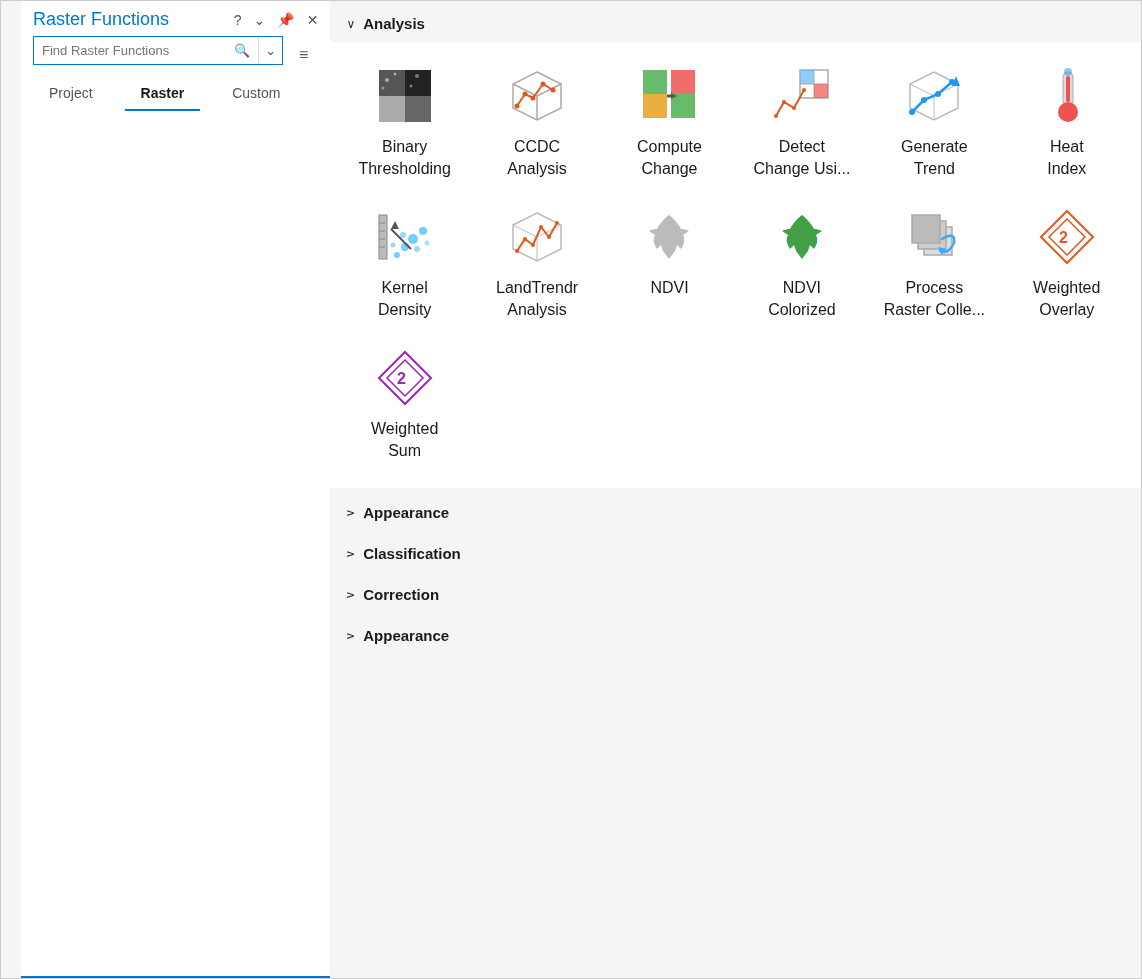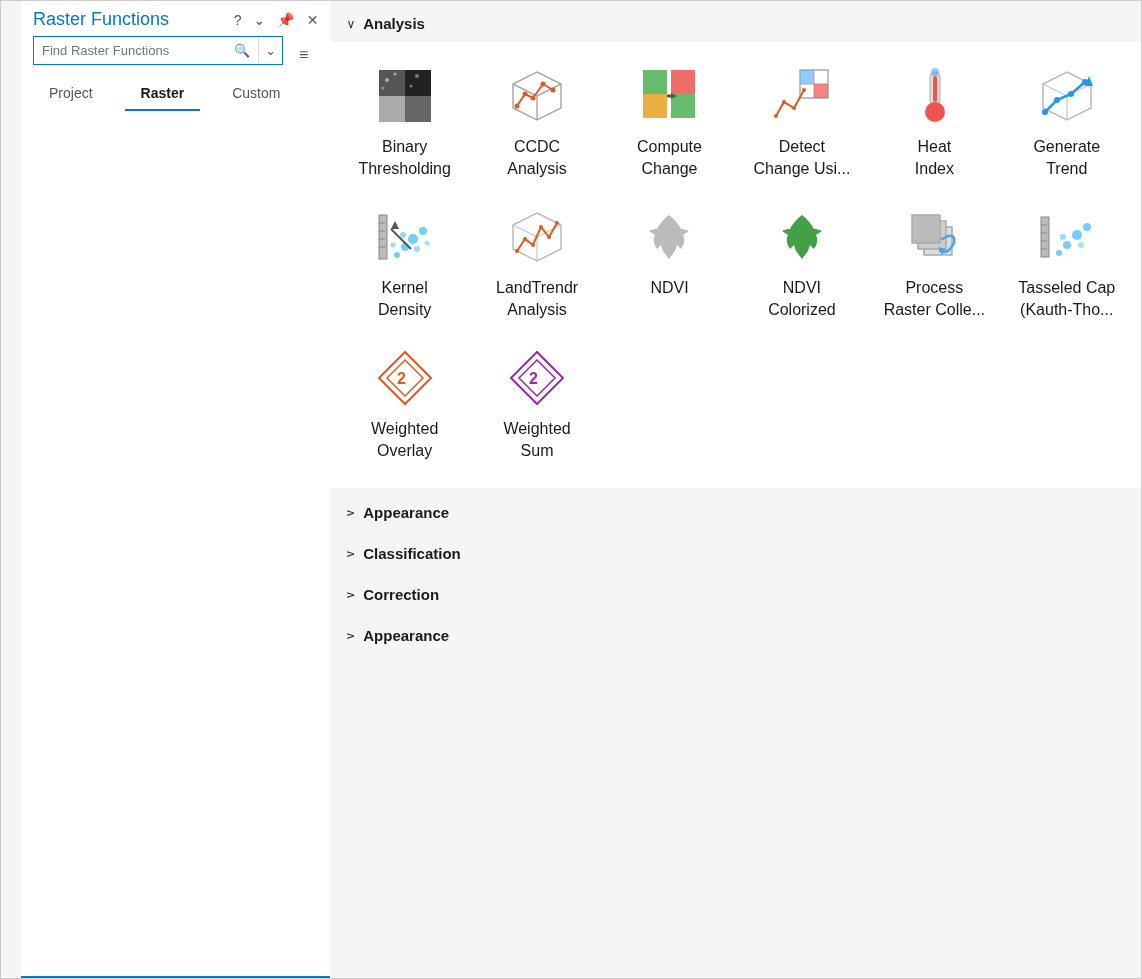--- a/index.html
+++ b/index.html
@@ -280,49 +280,49 @@
               <circle cx="32" cy="24" r="2" fill="#e05a20"></circle>
             </svg>
           </div>
           <span class="func-label">Detect<br>Change Usi...</span>
         </div>
 
         <div class="func-item">
           <div class="func-icon">
             <svg width="60" height="60" viewBox="0 0 60 60">
 
-              <rect x="26" y="6" width="10" height="34" rx="5" fill="#ddd" stroke="#aaa" stroke-width="1"></rect>
-              <rect x="29" y="10" width="4" height="26" rx="2" fill="#ef5350"></rect>
-              <circle cx="31" cy="46" r="10" fill="#ef5350"></circle>
-
-              <circle cx="31" cy="6" r="4" fill="#42a5f5" opacity="0.6"></circle>
-            </svg>
-          </div>
-          <span class="func-label">Heat<br>Index</span>
-        </div>
-
-        <div class="func-item">
-          <div class="func-icon">
-            <svg width="60" height="60" viewBox="0 0 60 60">
-
               <polygon points="30,6 54,18 54,42 30,54 6,42 6,18" fill="none" stroke="#bbb" stroke-width="1.5"></polygon>
               <line x1="6" y1="18" x2="30" y2="30" stroke="#bbb" stroke-width="1"></line>
               <line x1="54" y1="18" x2="30" y2="30" stroke="#bbb" stroke-width="1"></line>
               <line x1="30" y1="54" x2="30" y2="30" stroke="#bbb" stroke-width="1"></line>
 
               <polyline points="8,46 20,34 34,28 48,16" fill="none" stroke="#2196f3" stroke-width="2.5"></polyline>
               <circle cx="8" cy="46" r="3" fill="#2196f3"></circle>
               <circle cx="20" cy="34" r="3" fill="#2196f3"></circle>
               <circle cx="34" cy="28" r="3" fill="#2196f3"></circle>
               <circle cx="48" cy="16" r="3" fill="#2196f3"></circle>
 
               <polygon points="52,10 56,20 48,20" fill="#2196f3"></polygon>
             </svg>
           </div>
           <span class="func-label">Generate<br>Trend</span>
+        </div>
+
+        <div class="func-item">
+          <div class="func-icon">
+            <svg width="60" height="60" viewBox="0 0 60 60">
+
+              <rect x="26" y="6" width="10" height="34" rx="5" fill="#ddd" stroke="#aaa" stroke-width="1"></rect>
+              <rect x="29" y="10" width="4" height="26" rx="2" fill="#ef5350"></rect>
+              <circle cx="31" cy="46" r="10" fill="#ef5350"></circle>
+
+              <circle cx="31" cy="6" r="4" fill="#42a5f5" opacity="0.6"></circle>
+            </svg>
+          </div>
+          <span class="func-label">Heat<br>Index</span>
         </div>
 
         <div class="func-item">
           <div class="func-icon">
             <svg width="60" height="60" viewBox="0 0 60 60">
 
               <rect x="4" y="8" width="8" height="44" fill="#bbb" stroke="#888" stroke-width="1"></rect>
               <line x1="4" y1="16" x2="10" y2="16" stroke="#888" stroke-width="1"></line>
               <line x1="4" y1="24" x2="10" y2="24" stroke="#888" stroke-width="1"></line>
               <line x1="4" y1="32" x2="10" y2="32" stroke="#888" stroke-width="1"></line>
@@ -392,40 +392,20 @@
               <rect x="14" y="14" width="28" height="28" fill="#ccc" stroke="#aaa" stroke-width="1.5"></rect>
               <rect x="8" y="8" width="28" height="28" fill="#bbb" stroke="#aaa" stroke-width="1.5"></rect>
 
               <path d="M38,32 Q52,24 50,36 Q44,48 36,44" fill="none" stroke="#42a5f5" stroke-width="2.5" stroke-linecap="round"></path>
               <polygon points="38,48 34,40 42,42" fill="#42a5f5"></polygon>
             </svg>
           </div>
           <span class="func-label">Process<br>Raster Colle...</span>
         </div>
 
-        <div class="func-item">
-          <div class="func-icon">
-            <svg width="60" height="60" viewBox="0 0 60 60">
-
-              <rect x="4" y="10" width="8" height="40" fill="#bbb" stroke="#888" stroke-width="1"></rect>
-              <line x1="4" y1="18" x2="10" y2="18" stroke="#888" stroke-width="1"></line>
-              <line x1="4" y1="26" x2="10" y2="26" stroke="#888" stroke-width="1"></line>
-              <line x1="4" y1="34" x2="10" y2="34" stroke="#888" stroke-width="1"></line>
-              <line x1="4" y1="42" x2="10" y2="42" stroke="#888" stroke-width="1"></line>
-
-              <circle cx="22" cy="46" r="3" fill="#4fc3f7" opacity="0.8"></circle>
-              <circle cx="30" cy="38" r="4" fill="#4fc3f7" opacity="0.8"></circle>
-              <circle cx="40" cy="28" r="5" fill="#4fc3f7" opacity="0.8"></circle>
-              <circle cx="50" cy="20" r="4" fill="#4fc3f7" opacity="0.8"></circle>
-              <circle cx="26" cy="30" r="3" fill="#4fc3f7" opacity="0.6"></circle>
-              <circle cx="44" cy="38" r="3" fill="#4fc3f7" opacity="0.5"></circle>
-            </svg>
-          </div>
-          <span class="func-label">Tasseled Cap<br>(Kauth-Tho...</span>
-        </div>
 
         <div class="func-item">
           <div class="func-icon">
             <svg width="60" height="60" viewBox="0 0 60 60">
 
               <polygon points="30,4 56,30 30,56 4,30" fill="none" stroke="#e05a20" stroke-width="2"></polygon>
               <polygon points="30,12 48,30 30,48 12,30" fill="none" stroke="#e05a20" stroke-width="1.5"></polygon>
 
               <text x="22" y="36" font-size="16" fill="#e05a20" font-weight="bold">2</text>
             </svg>

